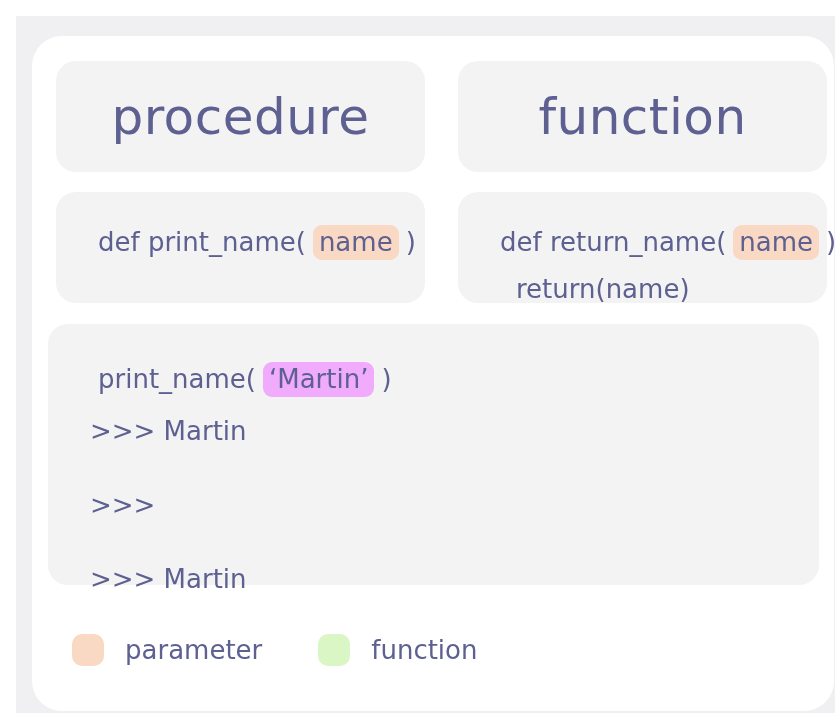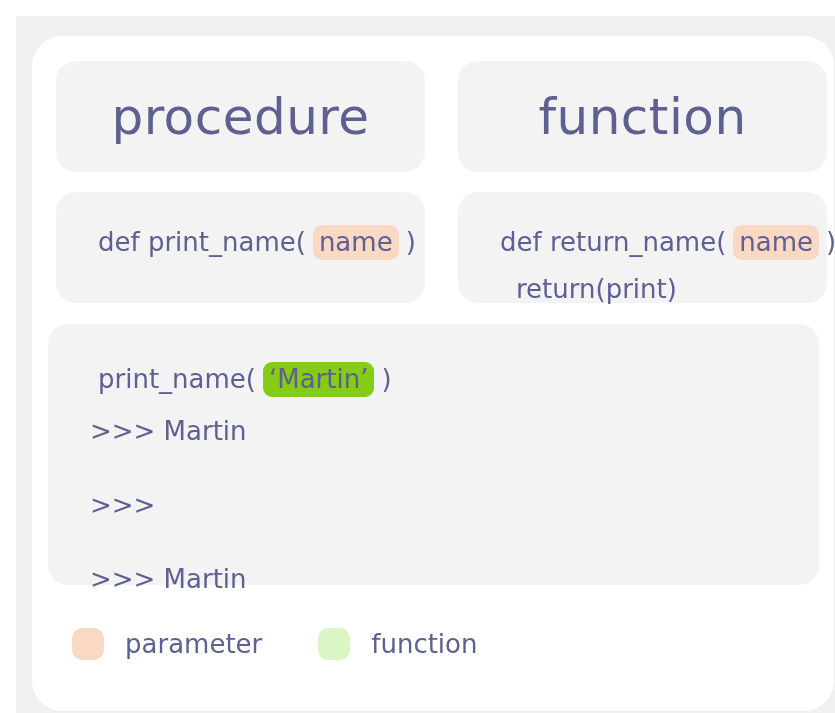--- a/index.html
+++ b/index.html
@@ -52,32 +52,32 @@
     color: #5d6090;
     white-space: nowrap;
   }
   .indent { padding-left: 32px; }
   .hl {
     border-radius: 9px;
     padding: 2px 6px 3px;
     margin: 8px -1px;
   }
   .hl-param { background: #f9d9c3; }
-  .hl-arg   { background: #84cc16; }
+  .hl-arg   { background: #f0abfc; }
   .big-panel {
     margin-top: 13px;
     width: 771px;
     height: 261px;
     padding: 21px 20px 0 26px;
   }
   .big-panel .code-line { line-height: 36px; }
   .example-group { margin-bottom: 6px; }
   .legend {
     position: absolute;
-    left: 24px; bottom: 28px;
+    left: 24px; bottom: 22px;
     display: flex;
     align-items: center;
     gap: 32px;
     margin-top: 20px;
   }
   .legend-item {
     display: flex;
     align-items: center;
     gap: 13px;
   }
@@ -108,21 +108,21 @@
       <div class="panel header-panel">
         <span class="header-text">function</span>
       </div>
 
       <div class="panel code-panel">
         <div class="code-line"><span>def print_name(</span><span class="hl hl-param">name</span><span>)</span></div>
       </div>
 
       <div class="panel code-panel">
         <div class="code-line"><span>def return_name(</span><span class="hl hl-param">name</span><span>)</span></div>
-        <div class="code-line indent">return(print)</div>
+        <div class="code-line indent">return(name)</div>
       </div>
 
     </div>
 
     <div class="panel big-panel">
 
       <div class="example-group">
         <div class="code-line"><span>print_name(</span><span class="hl hl-arg">‘Martin’</span><span>)</span></div>
         <div class="code-line">&gt;&gt;&gt; Martin</div>
       </div>

